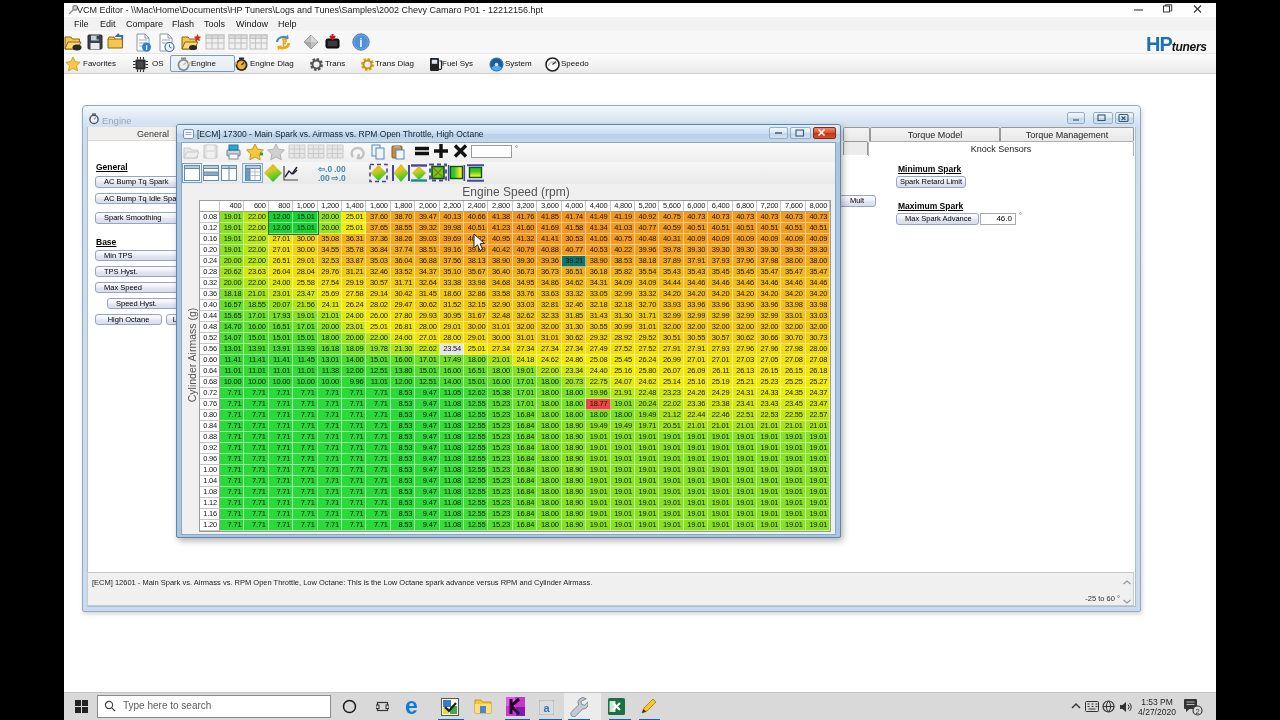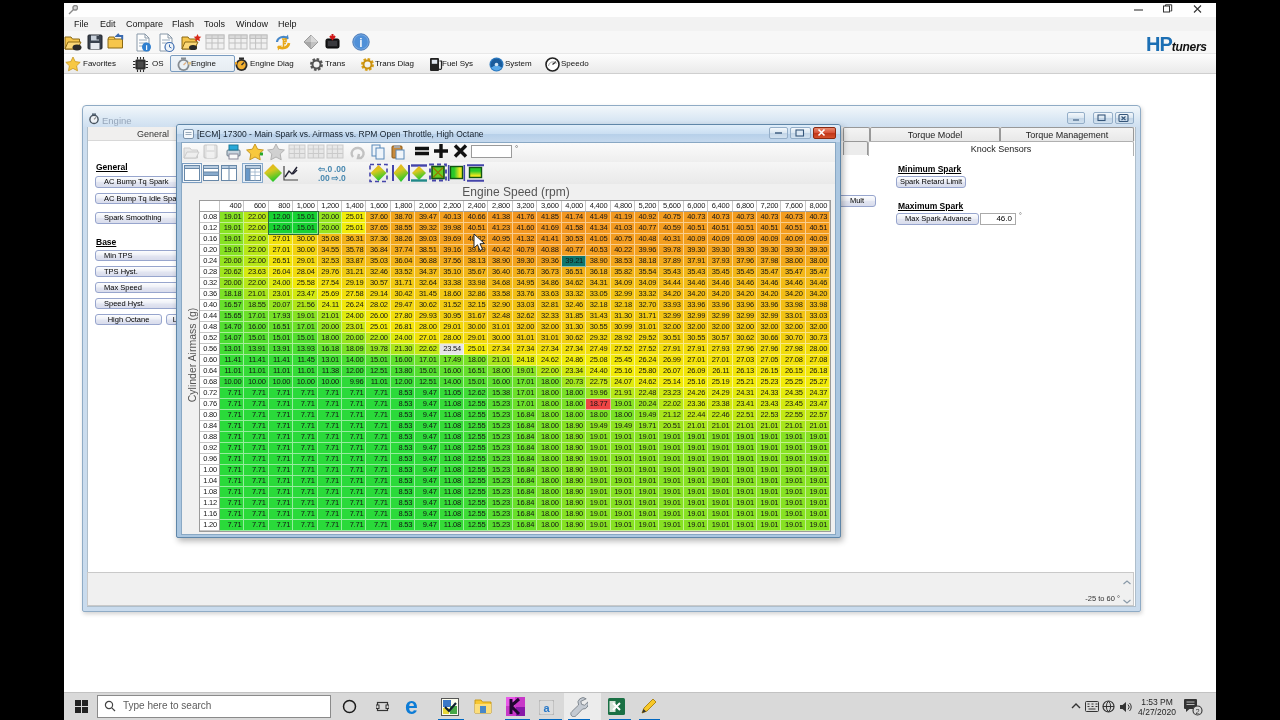--- a/index.html
+++ b/index.html
@@ -46,20 +46,21 @@
 .tbtxt{position:absolute;font-size:8.5px;color:#1f1f1f;text-align:center}
 .ul{position:absolute;top:25.5px;height:2.5px;background:#0067c0}
 .blackbar{position:absolute;background:#000;z-index:200}
 .seg7{stroke:#35567a;stroke-width:1.1;fill:none}
 </style></head><body>
 <div id="app"></div>
 <div id="titlebar">
  <svg class="abs" style="left:3px;top:2px" width="11" height="11" viewBox="0 0 11 11">
       <path d="M2 9 L6 5 M6 3.2 a2.3 2.3 0 1 1 1.8 1.8 l-1.5-.3 -.3-1.5z" stroke="#8a8a8a" stroke-width="1.4" fill="#d8d8d8"></path>
     </svg>
+ <div class="abs nw" style="left:13px;top:1.5px;font-size:9px;color:#1a1a1a;letter-spacing:0px">VCM Editor - \\Mac\Home\Documents\HP Tuners\Logs and Tunes\Samples\2002 Chevy Camaro P01 - 12212156.hpt</div>
  <svg class="abs" style="left:1068px;top:0" width="80" height="13" viewBox="0 0 80 13">
   <path d="M2 7 h9" stroke="#333" stroke-width="1.1"></path>
   <rect x="31.5" y="3" width="6" height="6" fill="none" stroke="#333" stroke-width="1"></rect>
   <path d="M33.5 3 v-1.2 h6.2 v6.2 h-1.4" stroke="#333" stroke-width="1" fill="none"></path>
   <path d="M62 2.5 l7 7 m0 -7 l-7 7" stroke="#333" stroke-width="1.1"></path>
  </svg>
 </div>
 <div id="menubar">
  <div class="menuitem" style="left:10px">File</div>
  <div class="menuitem" style="left:36px">Edit</div>
@@ -266,33 +267,34 @@
  <div class="tab7" style="left:785px;top:35px;width:266px;height:14.5px;line-height:14px;background:#fff;border-color:#b0b0b0">Knock Sensors</div>
 
  <div class="hdrU" style="left:13px;top:56px">General</div>
  <div class="b7" style="left:12px;top:70px;width:110px">AC Bump Tq Spark</div>
  <div class="b7" style="left:12px;top:86.5px;width:110px">AC Bump Tq Idle Spark</div>
  <div class="b7" style="left:12px;top:106px;width:110px">Spark Smoothing</div>
  <div class="hdrU" style="left:13px;top:131px">Base</div>
  <div class="b7" style="left:12px;top:143.5px;width:110px">Min TPS</div>
  <div class="b7" style="left:12px;top:159.5px;width:110px">TPS Hyst.</div>
  <div class="b7" style="left:12px;top:175.5px;width:110px">Max Speed</div>
- <div class="b7" style="left:12px;top:191.5px;width:110px">Speed Hyst.</div>
+ <div class="b7" style="left:24px;top:191.5px;width:110px">Speed Hyst.</div>
  <div class="b7 b7c" style="left:12px;top:207.5px;width:67px">High Octane</div>
  <div class="b7 b7c" style="left:82.5px;top:207.5px;width:40px">Low Oc</div>
 
  <div class="hdrU" style="left:815px;top:57.5px">Minimum Spark</div>
  <div class="b7 b7c" style="left:813px;top:70px;width:70px">Spark Retard Limit</div>
  <div class="b7 b7c" style="left:755px;top:89px;width:38px">Mult</div>
  <div class="hdrU" style="left:815px;top:94.5px">Maximum Spark</div>
  <div class="b7" style="left:813px;top:107px;width:83px">Max Spark Advance</div>
  <div class="abs" style="left:896.5px;top:107px;width:36.5px;height:11.5px;background:#fff;border:1px solid #aaa;font-size:8px;text-align:right;line-height:10px;padding-right:3px">46.0</div>
  <div class="abs" style="left:936px;top:106px;font-size:7px;color:#555">°</div>
 
  <div id="ewstatus"></div>
+ <div class="abs nw" style="left:9px;top:471.5px;font-size:7.5px;color:#222;z-index:3">[ECM] 12601 - Main Spark vs. Airmass vs. RPM Open Throttle, Low Octane: This is the Low Octane spark advance versus RPM and Cylinder Airmass.</div>
  <div class="abs" style="left:957px;top:488px;width:80px;font-size:7.5px;color:#333;text-align:right;z-index:3">-25 to 60 °</div>
  <svg class="abs" style="left:1038px;top:470px;z-index:3" width="12" height="32" viewBox="0 0 12 32">
       <path d="M2.5 8 l3.5-3 3.5 3" stroke="#8a9aa8" fill="none" stroke-width="1.2"></path>
       <path d="M2.5 24 l3.5 3 3.5-3" stroke="#8a9aa8" fill="none" stroke-width="1.2"></path>
     </svg>
 </div>
 
 <div id="tw">
  <div id="twtitle"></div>
  <svg class="abs" style="left:6px;top:4px" width="11" height="10" viewBox="0 0 11 10">

